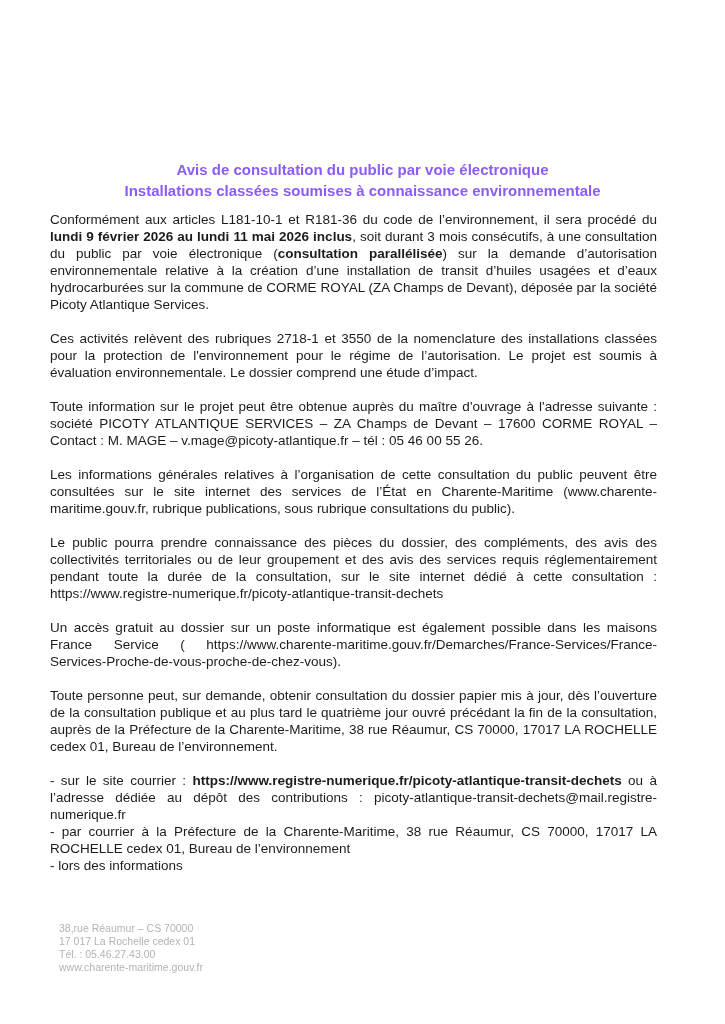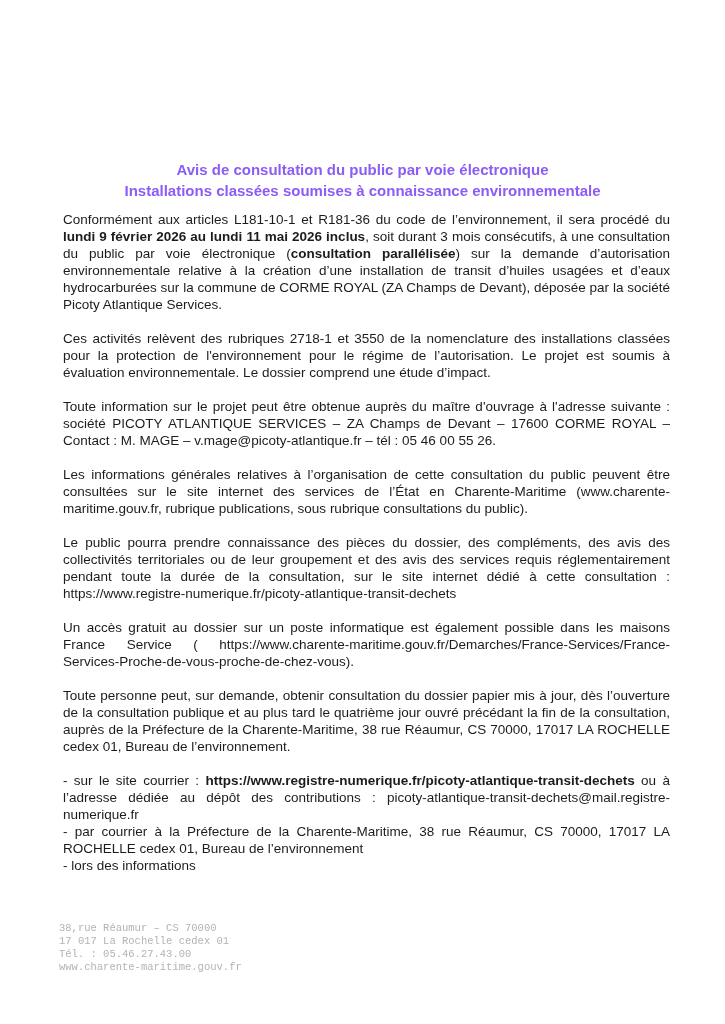--- a/index.html
+++ b/index.html
@@ -37,39 +37,38 @@
     margin: 0;
     text-align: center;
     font-size: 15px;
     font-weight: bold;
     line-height: 21px;
     color: #8b5cf6;
   }
   
   .doc-body {
     position: absolute;
-    left: 63px;
+    left: 50px;
     top: 211px;
     width: 607px;
     font-size: 13.5px;
     line-height: 17px;
     text-align: justify;
   }
   .doc-body p { margin: 0 0 17px 0; }
   .doc-body p.tight { margin-bottom: 0; }
   .doc-body b { font-weight: bold; }
   
   .doc-footer {
     position: absolute;
     left: 59px;
     top: 922px;
     font-size: 10.5px;
     line-height: 13px;
     color: #b3b3b3;
-    font-family: Liberation Mono, monospace;
   }
 </style>
 </head>
 <body>
 
 <div class="page">
 
 
   <h1 class="doc-title">
     <div>Avis de consultation du public par voie électronique</div>

